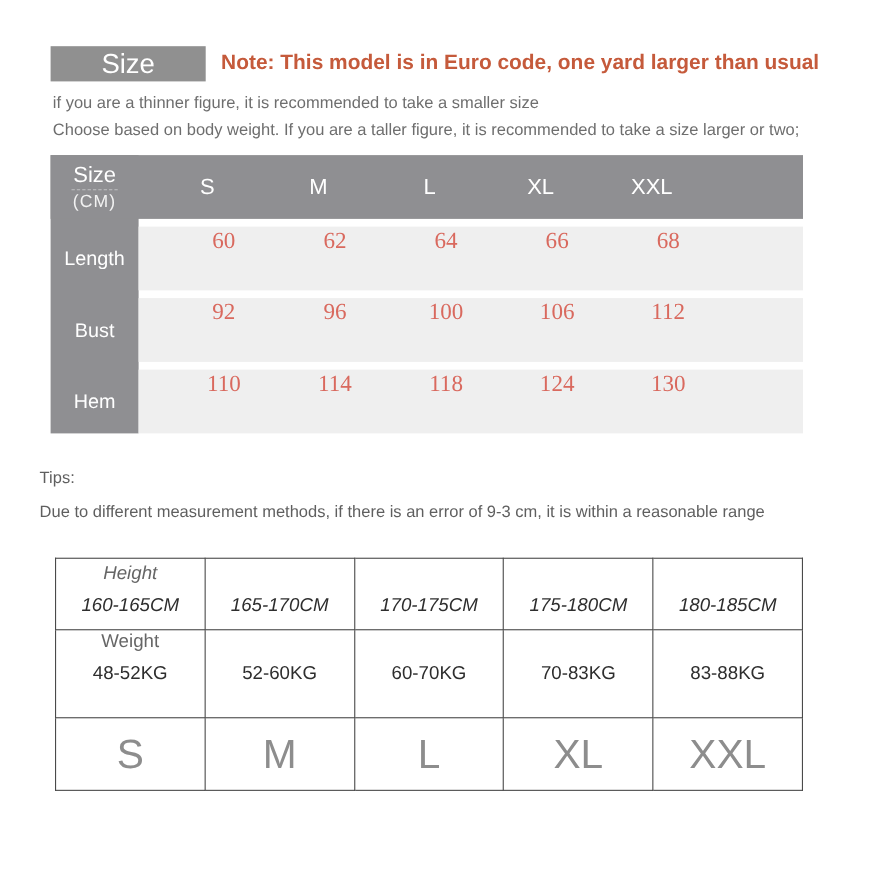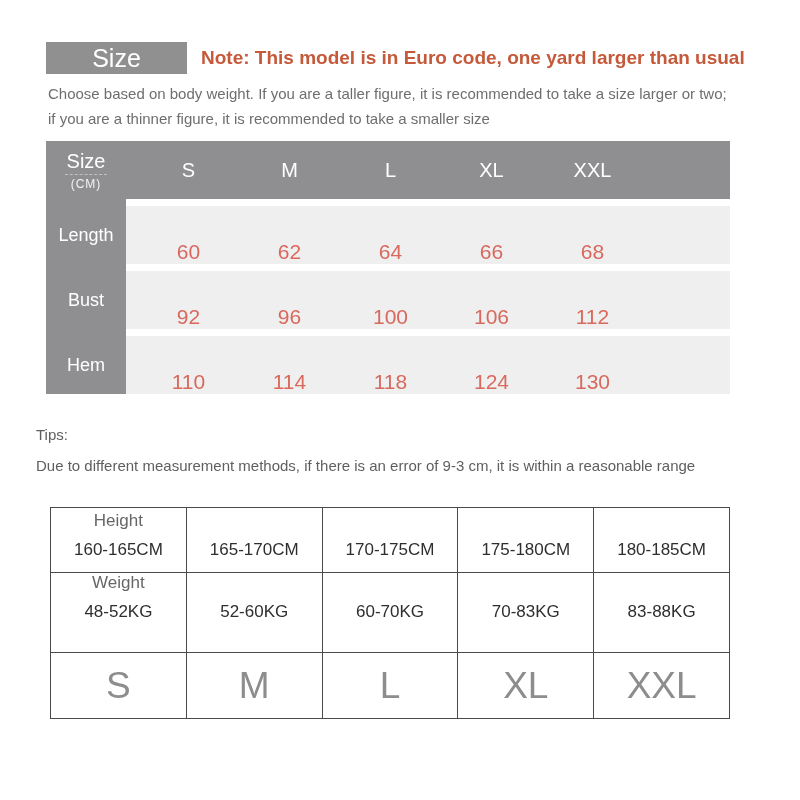--- a/index.html
+++ b/index.html
@@ -53,65 +53,65 @@
     background:var(--table-header-bg);color:#ffffff;z-index:1;
   }
   .st-corner{
     width:80px;flex:0 0 80px;display:flex;flex-direction:column;
     align-items:center;justify-content:center;
   }
   .st-corner .size-word{
     font-size:20px;line-height:24px;
     border-bottom:1px dashed rgba(255,255,255,.45);padding:0 2px 1px;
   }
-  .st-corner .unit{font-size:12px;letter-spacing:1px;margin-top:2px;color:#f2f2f2;}
+  .st-corner .unit{font-size:16px;letter-spacing:1px;margin-top:2px;color:#f2f2f2;}
   .st-cols{display:flex;padding-left:12px;align-items:center;}
   .st-col{width:101px;text-align:center;font-size:20px;}
 
   .st-row{position:relative;display:flex;height:58px;margin-top:7px;z-index:1;}
   .st-label{
     width:80px;flex:0 0 80px;color:#ffffff;font-size:18px;
     display:flex;align-items:center;justify-content:center;
   }
   .st-data{
     flex:1;background:var(--row-bg);display:flex;
-    align-items:flex-end;padding-left:12px;
+    align-items:flex-start;padding-left:27px;font-family:Liberation Serif, serif;
   }
   .st-val{width:101px;text-align:center;color:var(--value);font-size:21px;}
 
   
   .tips{margin:25px 0 0 36px;color:var(--tips);font-size:15px;line-height:31px;}
 
   
   .fit-table{
     margin:26px 0 0 50px;width:680px;
     border-collapse:collapse;table-layout:fixed;
   }
   .fit-table td{
     border:1px solid var(--border);text-align:center;
     color:var(--cell);font-size:17px;
   }
-  .fit-row-height td{height:65px;vertical-align:bottom;padding-bottom:12px;}
+  .fit-row-height td{height:65px;vertical-align:bottom;padding-bottom:12px;font-style:italic;}
   .fit-row-weight td{height:68px;vertical-align:bottom;padding-bottom:30px;}
   .fit-label{display:block;color:var(--label);font-size:17px;margin-bottom:9px;}
   .fit-letters td{height:66px;vertical-align:middle;font-size:37px;color:var(--letter);}
 </style>
 </head>
 <body>
 
 <div class="canvas">
 
   <div class="header-row">
     <div class="size-badge">Size</div>
     <div class="note">Note: This model is in Euro code, one yard larger than usual</div>
   </div>
 
   <div class="intro">
+    <div>if you are a thinner figure, it is recommended to take a smaller size</div>
     <div>Choose based on body weight. If you are a taller figure, it is recommended to take a size larger or two;</div>
-    <div>if you are a thinner figure, it is recommended to take a smaller size</div>
   </div>
 
   <div class="size-table">
     <div class="col-stripe"></div>
 
     <div class="st-header">
       <div class="st-corner">
         <span class="size-word">Size</span>
         <span class="unit">(CM)</span>
       </div>

